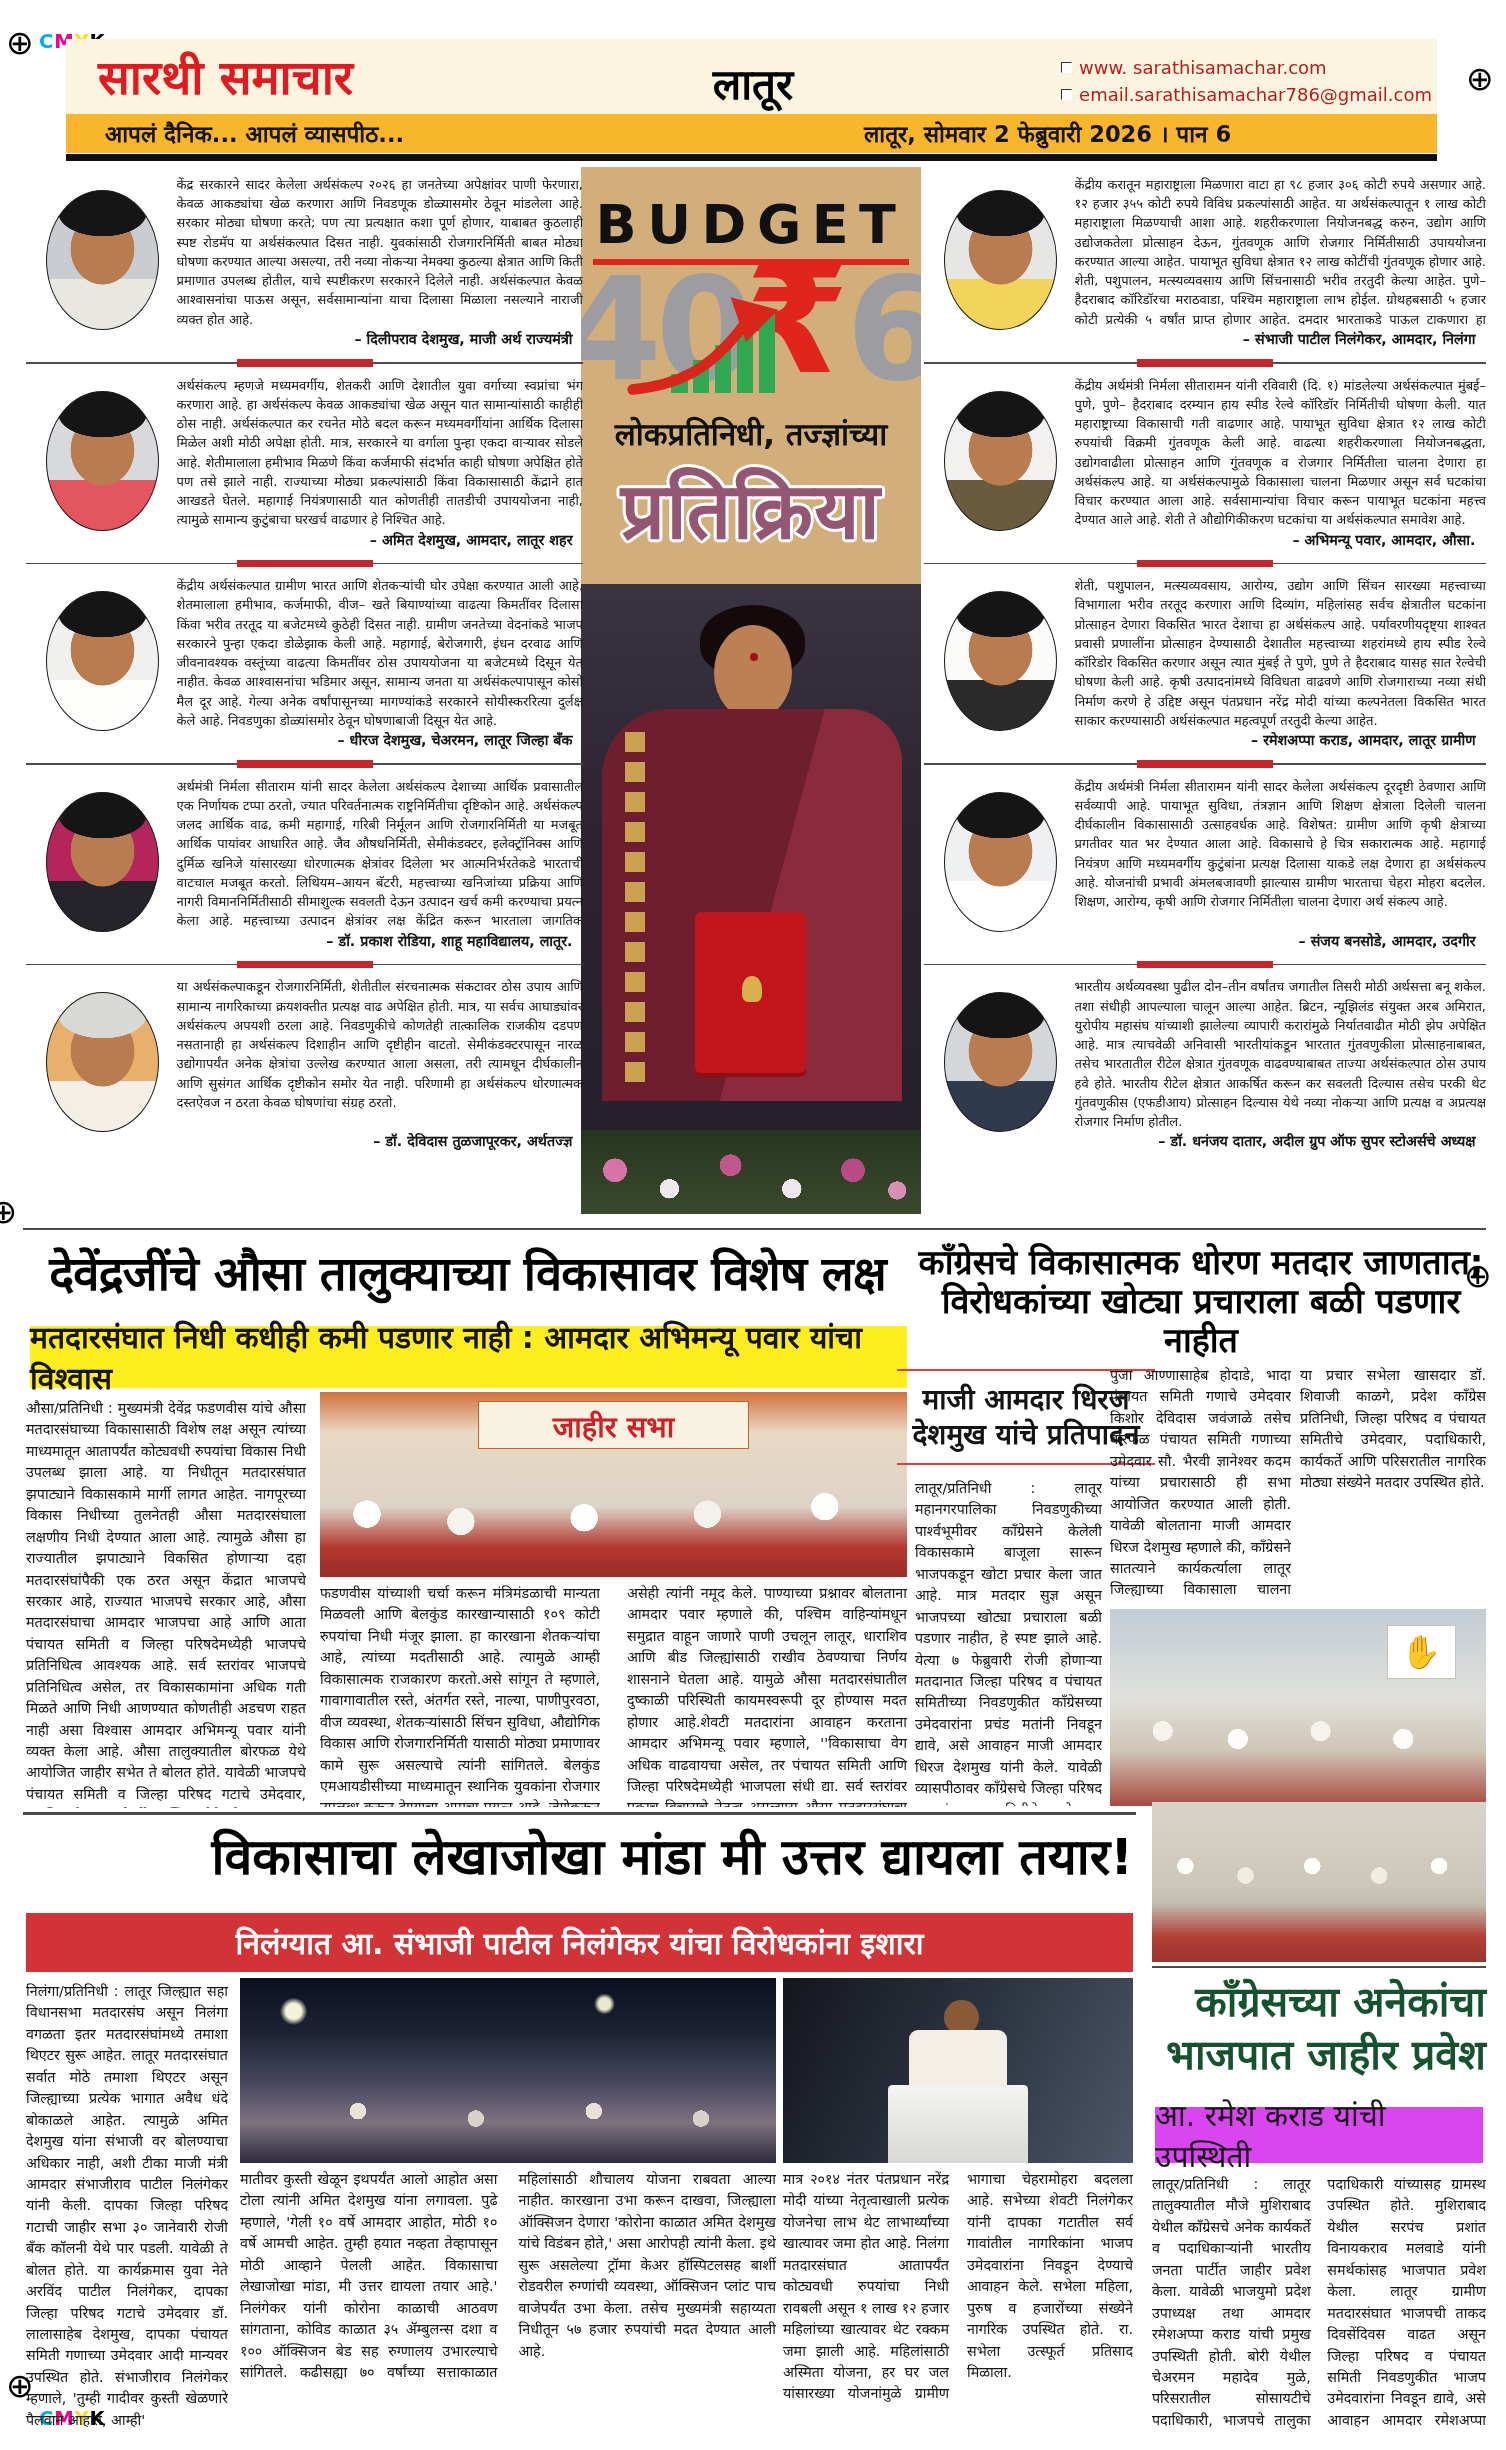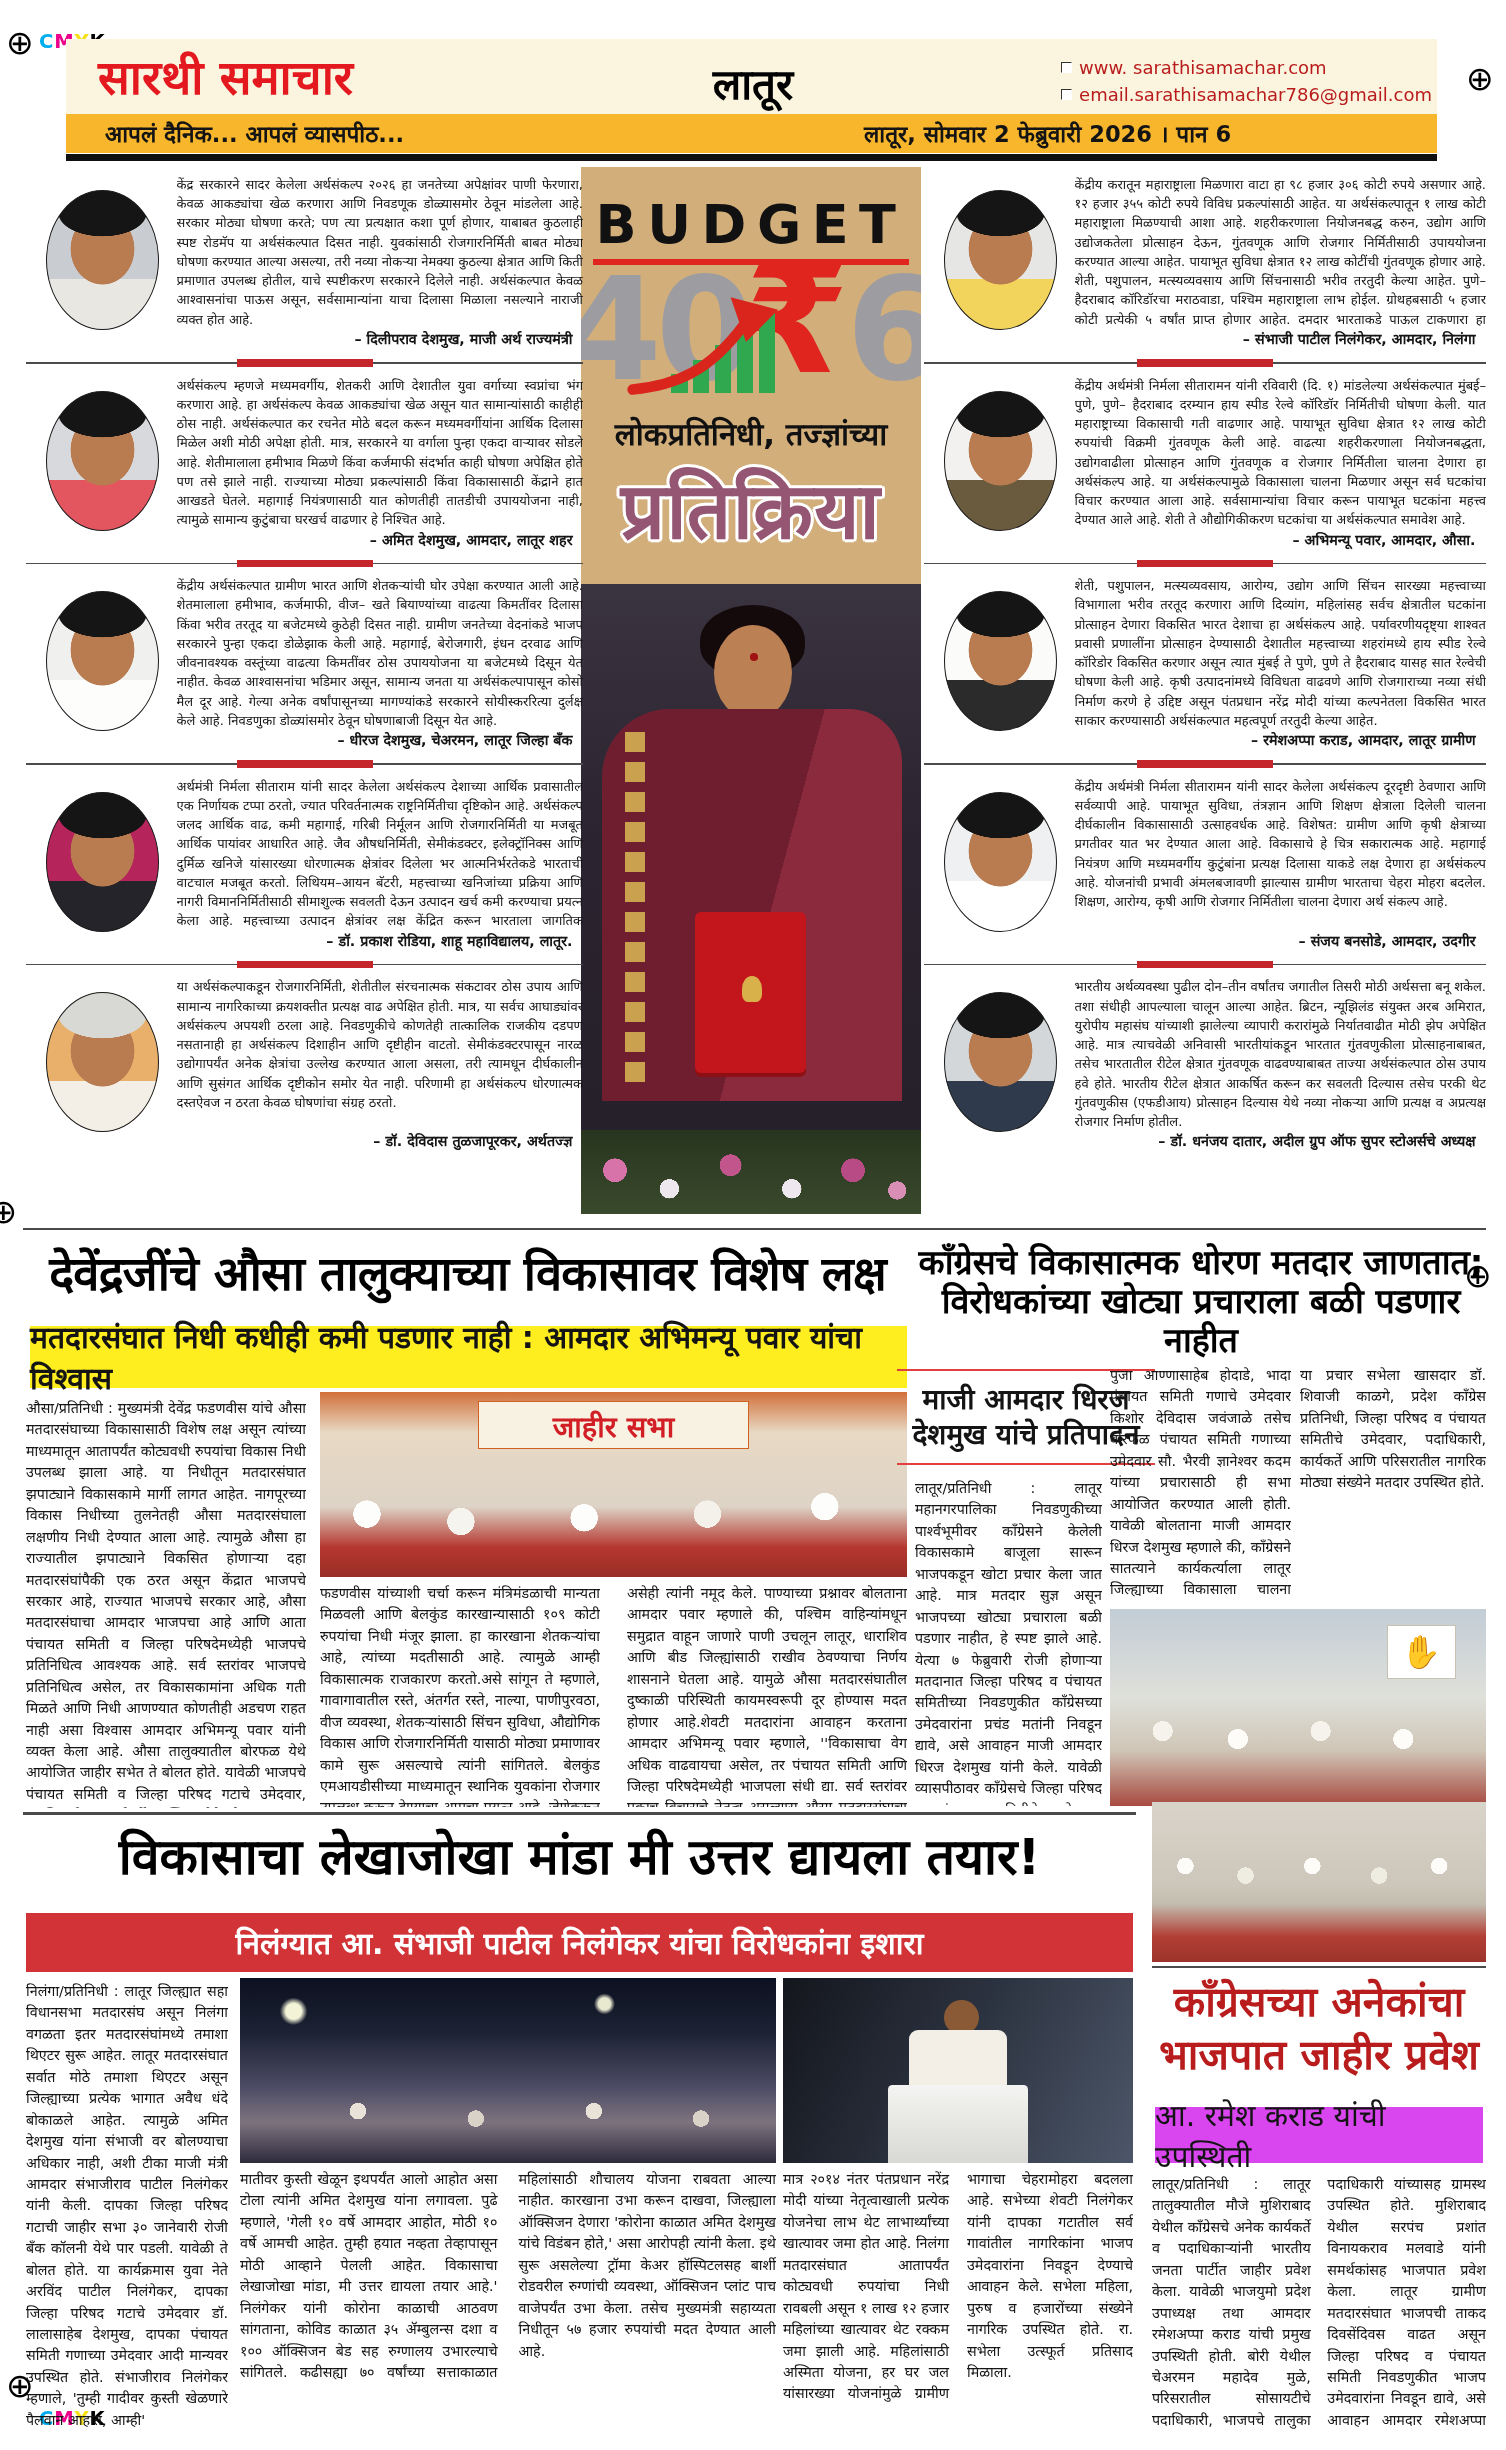--- a/index.html
+++ b/index.html
@@ -101,21 +101,21 @@
   .dh-c2{left:1110px;top:1365px;width:181px;height:238px}
   .dh-c3{left:1300px;top:1365px;width:186px;height:238px}
   .photo-congress{left:1110px;top:1609px;width:376px;height:197px;overflow:hidden;background:
     radial-gradient(circle 16.6px at 14% 62%,#f5f3ec 60%,transparent 61%),
     radial-gradient(circle 16.6px at 34% 66%,#fdfcf8 60%,transparent 61%),
     radial-gradient(circle 16.6px at 56% 62%,#f5f3ec 60%,transparent 61%),
     radial-gradient(circle 16.6px at 78% 66%,#fdfcf8 60%,transparent 61%),
     linear-gradient(180deg,#c3cdd6 0,#dfe0da 45%,#cfc5b6 72%,#a84a40 100%)}
   .flag{position:absolute;right:8%;top:8%;width:69px;height:54px;background:#fff;border:1.5px solid #c8c2b2;display:flex;align-items:center;justify-content:center;font-size:32px;color:#1a3c8f}
   
-  .h-nilanga{left:26px;top:1821px;width:1107px;font-size:50px;font-weight:900;text-align:center;color:#000;white-space:nowrap}
+  .h-nilanga{left:26px;top:1821px;width:1107px;font-size:50px;font-weight:900;text-align:right;color:#000;white-space:nowrap}
   .strip-nilanga{left:26px;top:1913px;width:1107px;height:59px;background:#d23337;color:#fff;display:flex;align-items:center;justify-content:center;font-size:30px;font-weight:800}
   .nil-c1{left:26px;top:1981px;width:202px;height:458px}
   .photo-night{left:240px;top:1978px;width:536px;height:185px;overflow:hidden;background:
     radial-gradient(circle 19.6px at 10% 18%,rgba(255,255,225,.95) 40%,transparent 70%),
     radial-gradient(circle 15px at 68% 14%,rgba(255,255,225,.9) 40%,transparent 70%),
     radial-gradient(circle 13.6px at 22% 72%,#e8e2d8 60%,transparent 61%),
     radial-gradient(circle 13.6px at 44% 76%,#d8d2c8 60%,transparent 61%),
     radial-gradient(circle 13.6px at 66% 72%,#e8e2d8 60%,transparent 61%),
     radial-gradient(circle 13.6px at 86% 76%,#d8d2c8 60%,transparent 61%),
     linear-gradient(180deg,#0c1020 0,#1d2334 30%,#4a4a63 58%,#7d737f 78%,#2e2a3c 100%)}
@@ -127,21 +127,21 @@
   .nil-c4{left:783px;top:2169px;width:350px;height:270px;column-count:2;column-gap:18px}
   
   .photo-seated{left:1152px;top:1802px;width:334px;height:160px;overflow:hidden;background:
     radial-gradient(circle 13.6px at 10% 40%,#fdfcf8 60%,transparent 61%),
     radial-gradient(circle 13.6px at 28% 46%,#efece2 60%,transparent 61%),
     radial-gradient(circle 13.6px at 48% 40%,#fdfcf8 60%,transparent 61%),
     radial-gradient(circle 13.6px at 68% 46%,#efece2 60%,transparent 61%),
     radial-gradient(circle 13.6px at 86% 40%,#fdfcf8 60%,transparent 61%),
     linear-gradient(180deg,#d9d4ca 0,#cdc6ba 52%,#c2bcae 64%,#b23f36 84%,#9c342b 100%)}
   .rule-pravesh{left:1152px;top:1966px;width:334px;height:2.3px}
-  .h-pravesh{left:1152px;top:1976px;width:334px;text-align:center;font-size:41px;font-weight:900;line-height:1.3;color:#b91c1c}
+  .h-pravesh{left:1152px;top:1976px;width:334px;text-align:right;font-size:41px;font-weight:900;line-height:1.3;color:#14532d}
   .sub-pravesh{left:1155px;top:2107px;width:328px;height:56px;background:#d946ef;display:flex;align-items:center;justify-content:center;font-size:30px;font-weight:400}
   .pr-body{left:1152px;top:2174px;width:334px;height:265px;column-count:2;column-gap:16.6px}
 </style>
 </head>
 <body>
 
 <div class="page">
 
   <span class="abs regmark" style="left:6px;top:25.6px">⊕</span>
   <span class="abs regmark" style="left:1466px;top:62px">⊕</span>

